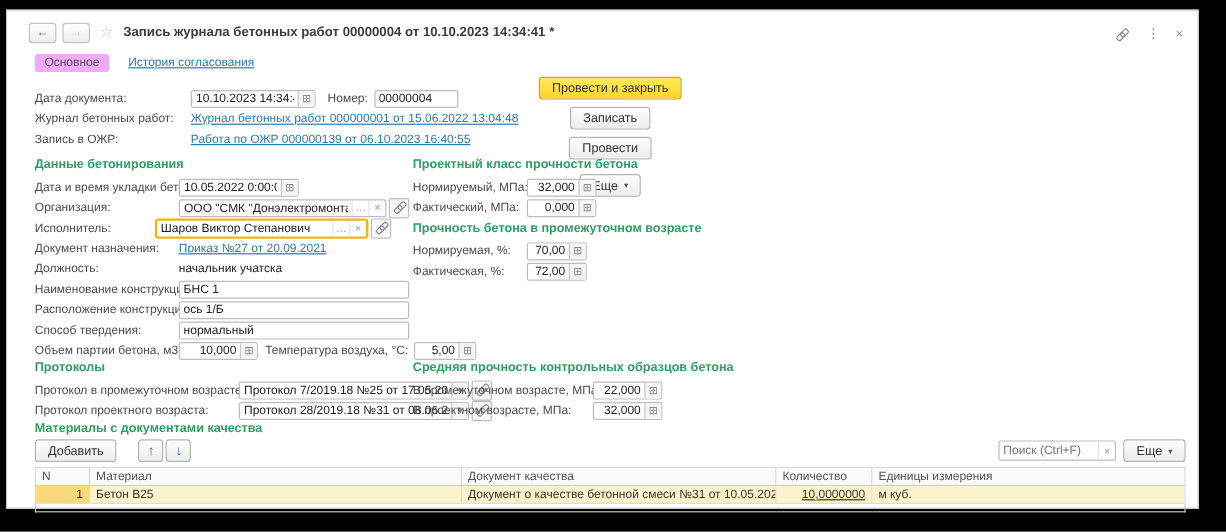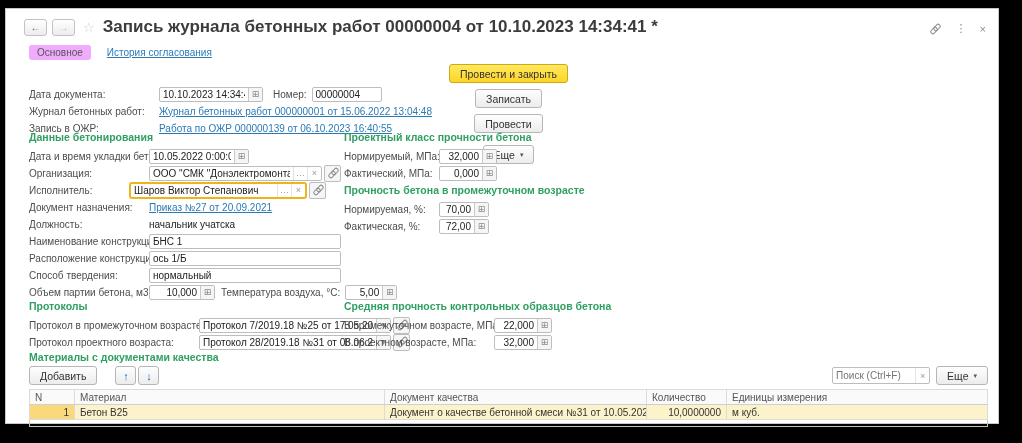--- a/index.html
+++ b/index.html
@@ -6,21 +6,21 @@
   body{width:1022px;height:443px;background:#000;position:relative;
        font-family:"Liberation Sans","DejaVu Sans",sans-serif;overflow:hidden;}
   .window{position:absolute;left:5px;top:8px;width:994px;height:416px;background:#fff;
           border:1px solid #c8c8c8;box-sizing:border-box;}
   
   .titlebar{position:absolute;top:8px;left:18px;right:80px;height:20px;display:flex;align-items:center;gap:5px;}
   .navbtn{width:21px;height:15px;border:1px solid #c2c2c2;border-radius:3px;background:linear-gradient(#fff,#ececec);
           color:#666;font-size:10px;display:flex;align-items:center;justify-content:center;cursor:pointer;}
   .navbtn.disabled{color:#c2c2c2;}
   .star{color:#cdcdcd;font-size:13px;margin:0 3px;}
-  .title{font-size:17px;font-weight:700;color:#3c3c3c;white-space:nowrap;}
+  .title{font-size:11px;font-weight:700;color:#3c3c3c;white-space:nowrap;}
   .win-controls{position:absolute;top:12px;right:12px;display:flex;gap:13px;align-items:center;color:#8a8a8a;}
   .win-controls span{font-size:11px;cursor:pointer;}
   
   .tabs{position:absolute;top:35px;left:23px;display:flex;gap:16px;align-items:center;height:16px;}
   .tab-active{background:#f0abfc;border-radius:3px;padding:2px 8px;font-size:10px;color:#555;}
   .link{color:#2a7ab6;text-decoration:underline;font-size:10px;cursor:pointer;white-space:nowrap;}
   
   .cmdbar{position:absolute;top:55px;left:23px;right:10px;display:flex;gap:6px;align-items:center;flex-direction:column;}
   .btn{display:inline-flex;align-items:center;gap:5px;height:17px;padding:0 10px;
        background:linear-gradient(#fefefe,#ececec);border:1px solid #b6b6b6;border-radius:3px;
@@ -42,40 +42,40 @@
   .mini{width:13px;display:flex;align-items:center;justify-content:center;border-left:1px solid #e3e3e3;
         color:#9a9a9a;font-size:9px;cursor:pointer;flex-shrink:0;}
   .chainbtn{width:15px;height:15px;border:1px solid #bdbdbd;border-radius:2px;background:#f6f6f6;margin-left:2px;
             display:flex;align-items:center;justify-content:center;cursor:pointer;flex-shrink:0;}
   .chain{position:relative;width:10px;height:10px;}
   .chain::before,.chain::after{content:"";position:absolute;width:6px;height:3px;border:1px solid #8a8a8a;border-radius:2px;}
   .chain::before{left:0px;top:4px;transform:rotate(-45deg);}
   .chain::after{left:3px;top:1px;transform:rotate(-45deg);}
   .static-val{font-size:10px;color:#222;white-space:nowrap;}
   
-  .hdr-fields{position:absolute;top:78px;left:23px;}
+  .hdr-fields{position:absolute;top:66px;left:23px;}
   .sec-concreting{position:absolute;top:122px;left:23px;width:312px;}
   .sec-protocols{position:absolute;top:291px;left:23px;}
   .col-right{position:absolute;top:122px;left:338px;}
   .sec-avg{position:absolute;top:291px;left:338px;}
   
   .sec-materials{position:absolute;top:342px;left:23px;right:10px;}
   .mat-toolbar{display:flex;align-items:center;gap:6px;margin:3px 0 4px 0;}
   .arrow-btn{width:19px;height:17px;border:1px solid #b6b6b6;border-radius:3px;background:linear-gradient(#fefefe,#ececec);
              display:flex;align-items:center;justify-content:center;font-size:11px;font-weight:700;color:#1565c0;cursor:pointer;}
   .arrow-group{display:flex;gap:2px;margin-left:12px;}
   .searchbox{display:flex;height:15px;border:1px solid #bdbdbd;border-radius:2px;width:96px;}
   .mat-table{border-collapse:collapse;width:100%;table-layout:fixed;}
   .mat-table th,.mat-table td{border:1px solid #dcdcdc;font-size:10px;height:14px;padding:0 5px;text-align:left;
         font-weight:normal;color:#333;overflow:hidden;white-space:nowrap;}
   .mat-table thead th{background:#fafafa;color:#555;border-bottom:1px solid #cfcfcf;}
   .mat-table{border:1px solid #c4c4c4;}
   .r-sel td{background:#fdf3cb;}
   .r-sel td.ncell{background:#fbd87b;}
-  td.num,th.num{text-align:right;}
+  td.num,th.num{text-align:right;text-decoration:underline;}
   td.ncell{text-align:right;}
 </style>
 </head>
 <body>
 
 <div class="window">
 
   <div class="titlebar">
     <span class="navbtn">
         <span>←</span>

